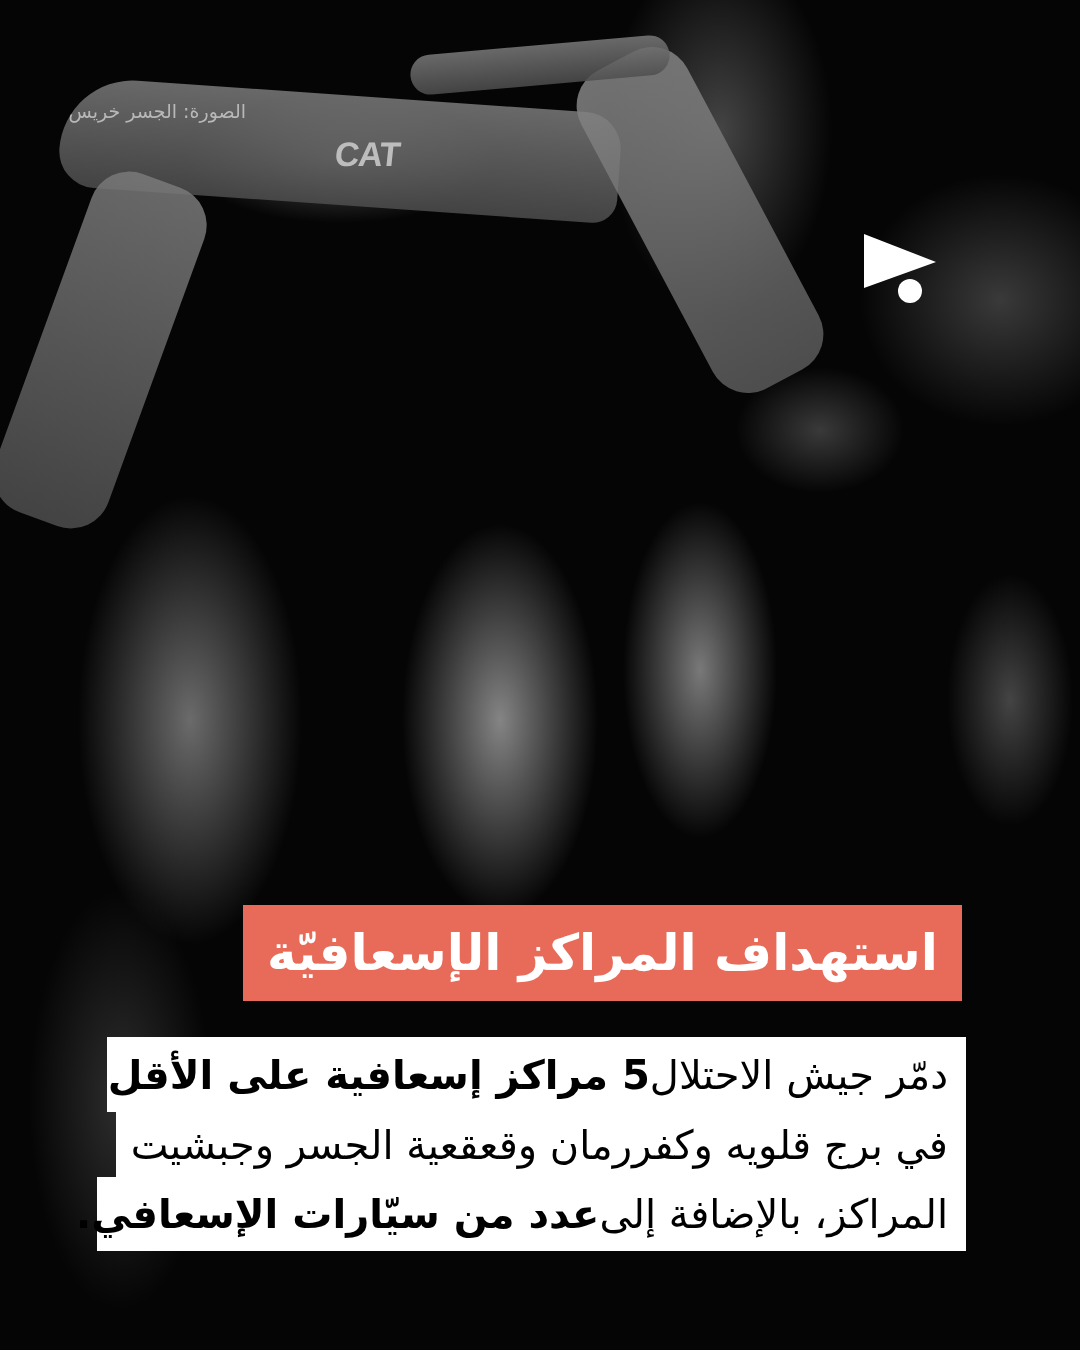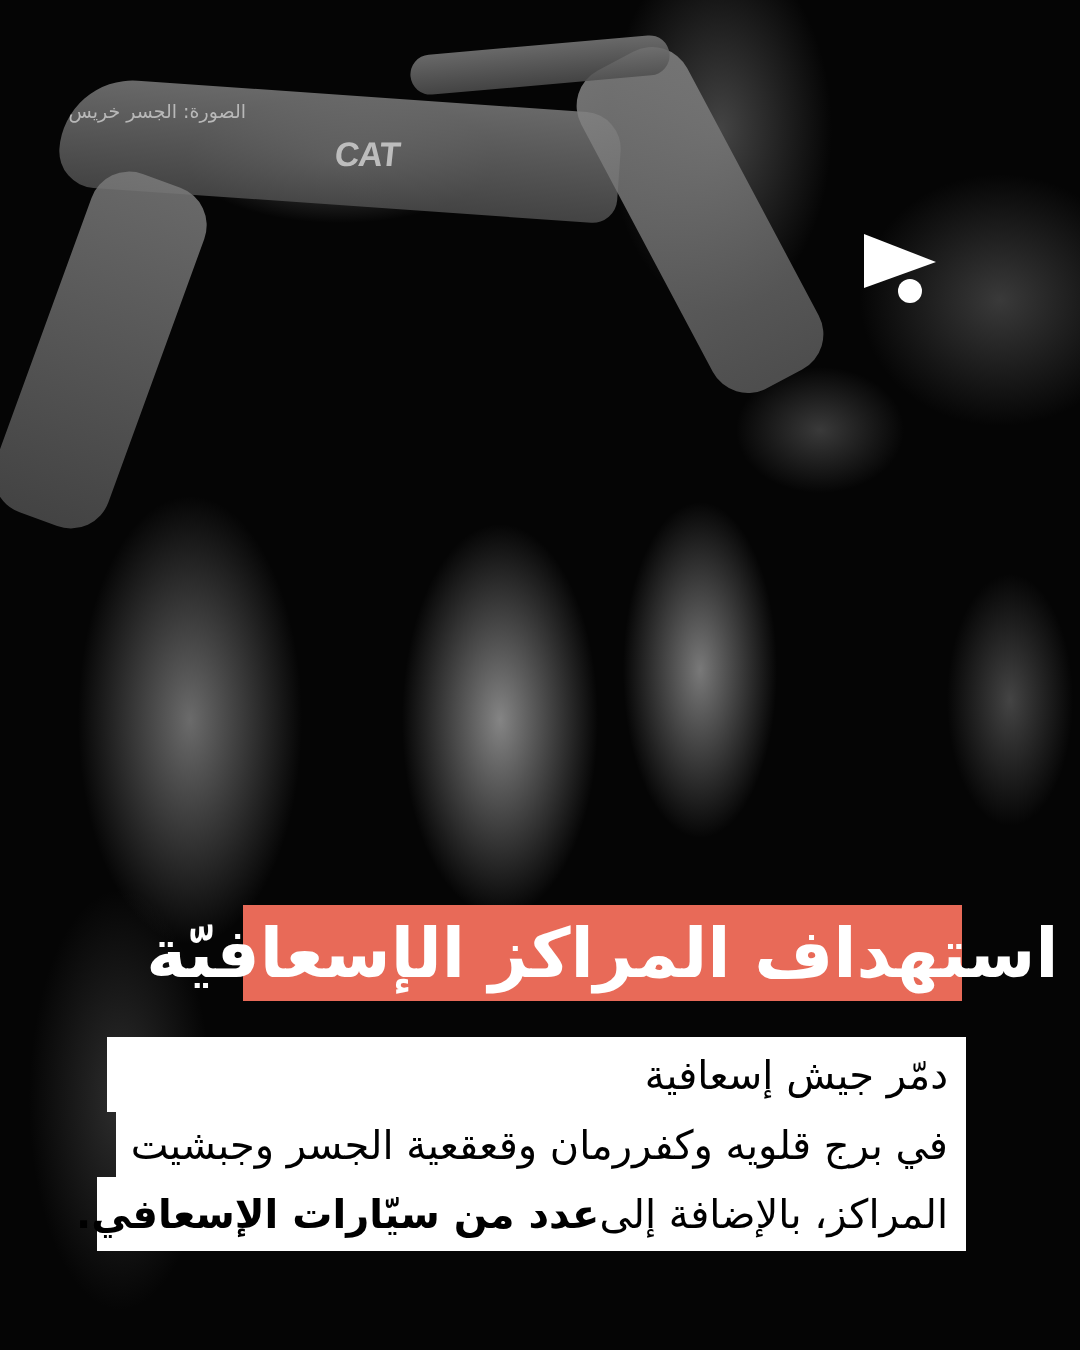--- a/index.html
+++ b/index.html
@@ -43,21 +43,21 @@
 
     .logo-mark { position: absolute; left: 862px; top: 226px; width: 78px; height: 80px; }
 
     .headline {
       position: absolute; left: 243px; top: 905px; width: 719px; height: 96px;
       background: #E86A58;
       display: flex; align-items: center; justify-content: center;
       direction: rtl;
     }
     .headline span {
-      color: #fff; font-weight: bold; font-size: 68px; white-space: nowrap;
+      color: #fff; font-weight: bold; font-size: 50px; white-space: nowrap;
       font-family: "DejaVu Sans", sans-serif; letter-spacing: -1px;
     }
 
     .body-box { position: absolute; right: 114px; top: 1037px; direction: rtl; }
     .body-line {
       background: #fff; color: #000; font-size: 40px; line-height: 1;
       display: flex; align-items: center; justify-content: flex-start;
       padding-right: 18px; white-space: nowrap;
     }
     .body-line.l1 { width: 859px; height: 75px; }
@@ -82,21 +82,22 @@
   <polygon points="2,8 74,36 2,62" fill="#fff"></polygon>
   <circle cx="48" cy="65" r="12" fill="#fff"></circle>
 </svg>
 
 <div class="headline">
   <span>استهداف المراكز الإسعافيّة</span>
 </div>
 
 <div class="body-box">
   <div class="body-line l1">
-    <span>دمّر جيش إسعافية </span>
+    <span>دمّر جيش الاحتلال </span>
+    <b>5 مراكز إسعافية على الأقل</b>
   </div>
   <div class="body-line l2">
     <span>في برج قلويه وكفررمان وقعقعية الجسر وجبشيت</span>
   </div>
   <div class="body-line l3">
     <span>المراكز، بالإضافة إلى </span>
     <b>عدد من سيّارات الإسعافي.</b>
   </div>
 </div>
 

